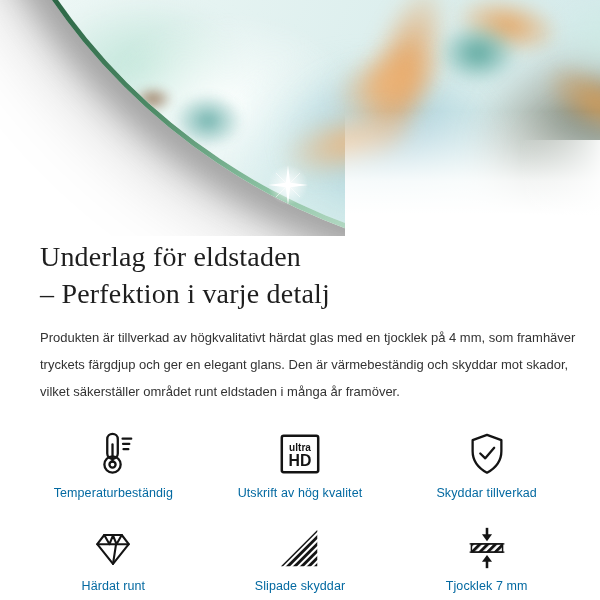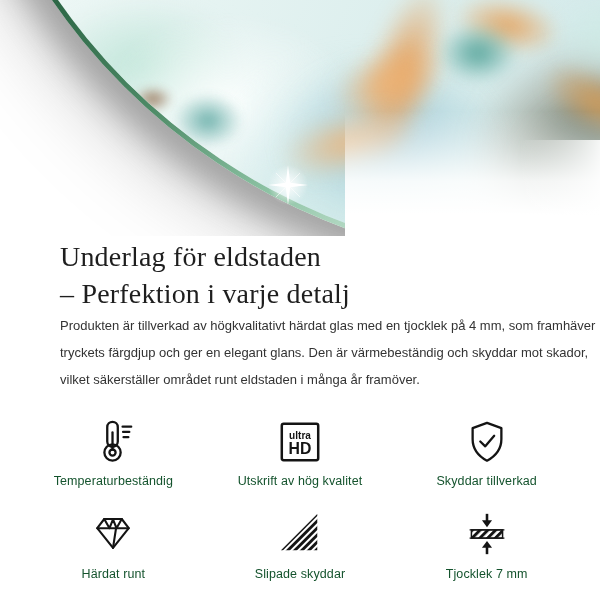--- a/index.html
+++ b/index.html
@@ -40,39 +40,39 @@
   .b-cyan2   { left: 600px; top: 955px;  width: 140px; height: 90px;  background: radial-gradient(closest-side, #cdeae4, rgba(205,234,228,0)); filter: blur(8px); }
 
   .hero-fade { position: absolute; left: 345px; top: 100px; width: 255px; height: 140px;
     background: linear-gradient(to bottom, rgba(255,255,255,0) 8%, rgba(255,255,255,.88) 58%, #ffffff 82%); }
   .hero-fade-r { position: absolute; left: 520px; top: 140px; width: 80px; height: 100px;
     background: linear-gradient(to right, rgba(255,255,255,0), rgba(255,255,255,.9)); }
 
   .sparkle { position: absolute; left: 266px; top: 163px; width: 44px; height: 44px; }
 
   
-  .content { padding: 0 60px; }
+  .content { padding: 0 40px; }
   .page-title {
     margin-top: 0; padding-top: 2px;
     font-family: "Liberation Serif", serif; font-weight: 400;
     font-size: 28px; line-height: 37px; color: #1e1e1e;
     white-space: pre-line; letter-spacing: .2px;
   }
   .description {
-    width: 548px;
+    margin-top: 12px; width: 548px;
     font-size: 13px; line-height: 27px; color: #333333;
     white-space: pre-line;
   }
 
   
   .features { margin-top: 26px; padding: 0 20px;
     display: grid; grid-template-columns: repeat(3, 1fr); row-gap: 24px; }
   .feature { display: flex; flex-direction: column; align-items: center; }
-  .feature .icon-box { height: 46px; display: flex; align-items: flex-start; justify-content: center; }
-  .feature .label { margin-top: 9px; font-size: 12.5px; color: #14532d; letter-spacing: .1px; }
+  .feature .icon-box { height: 46px; display: flex; align-items: flex-end; justify-content: center; }
+  .feature .label { margin-top: 9px; font-size: 12.5px; color: #0369a1; letter-spacing: .1px; }
   .ico { stroke: #141414; fill: none; stroke-width: 2.4; stroke-linecap: round; stroke-linejoin: round; }
 </style>
 </head>
 <body>
 
 <div class="hero">
   <div class="disc-edge"></div>
   <div class="disc">
     <div class="blob b-mint1"></div>
     <div class="blob b-white1"></div>

